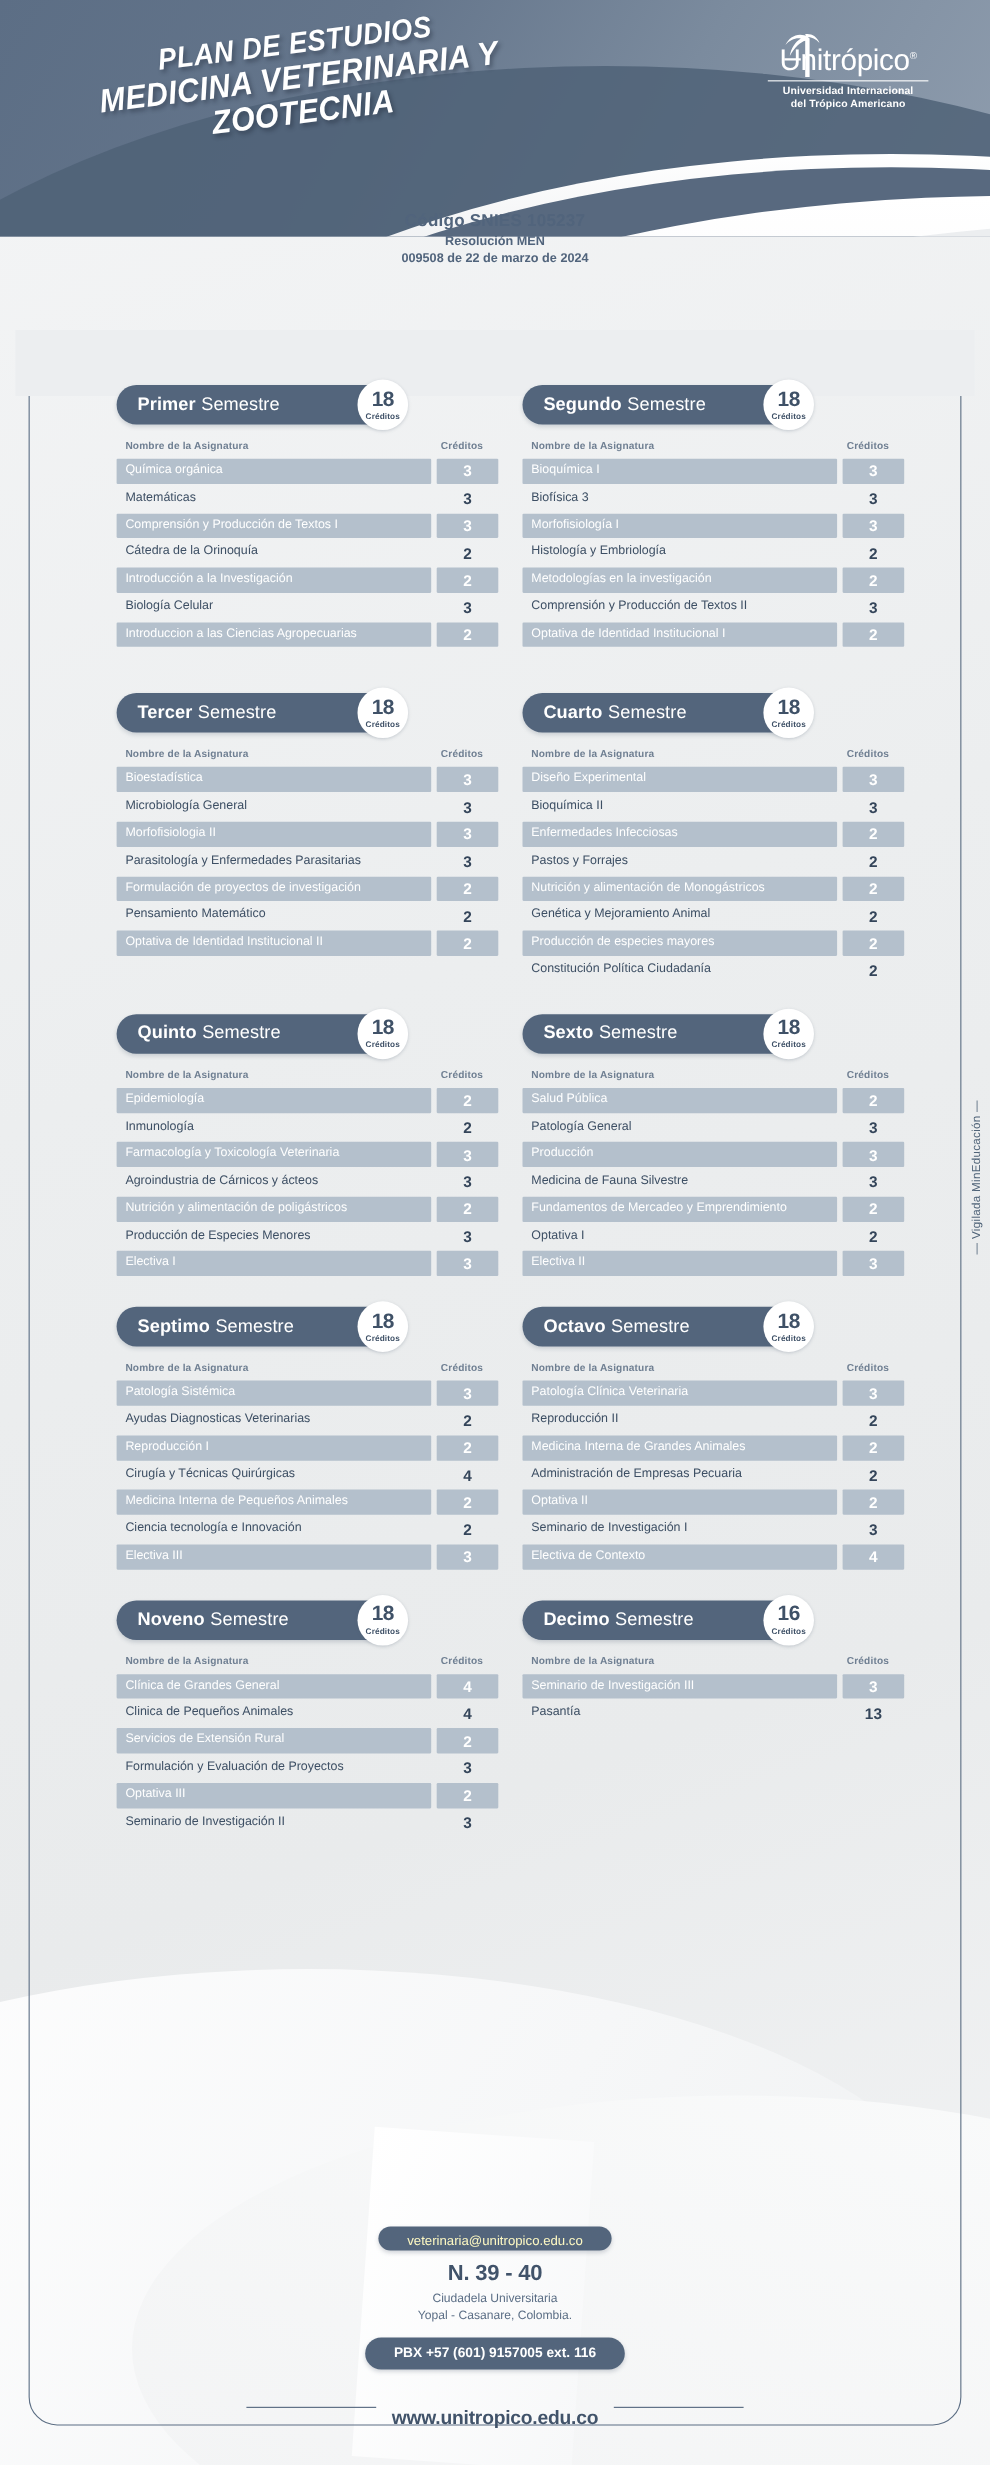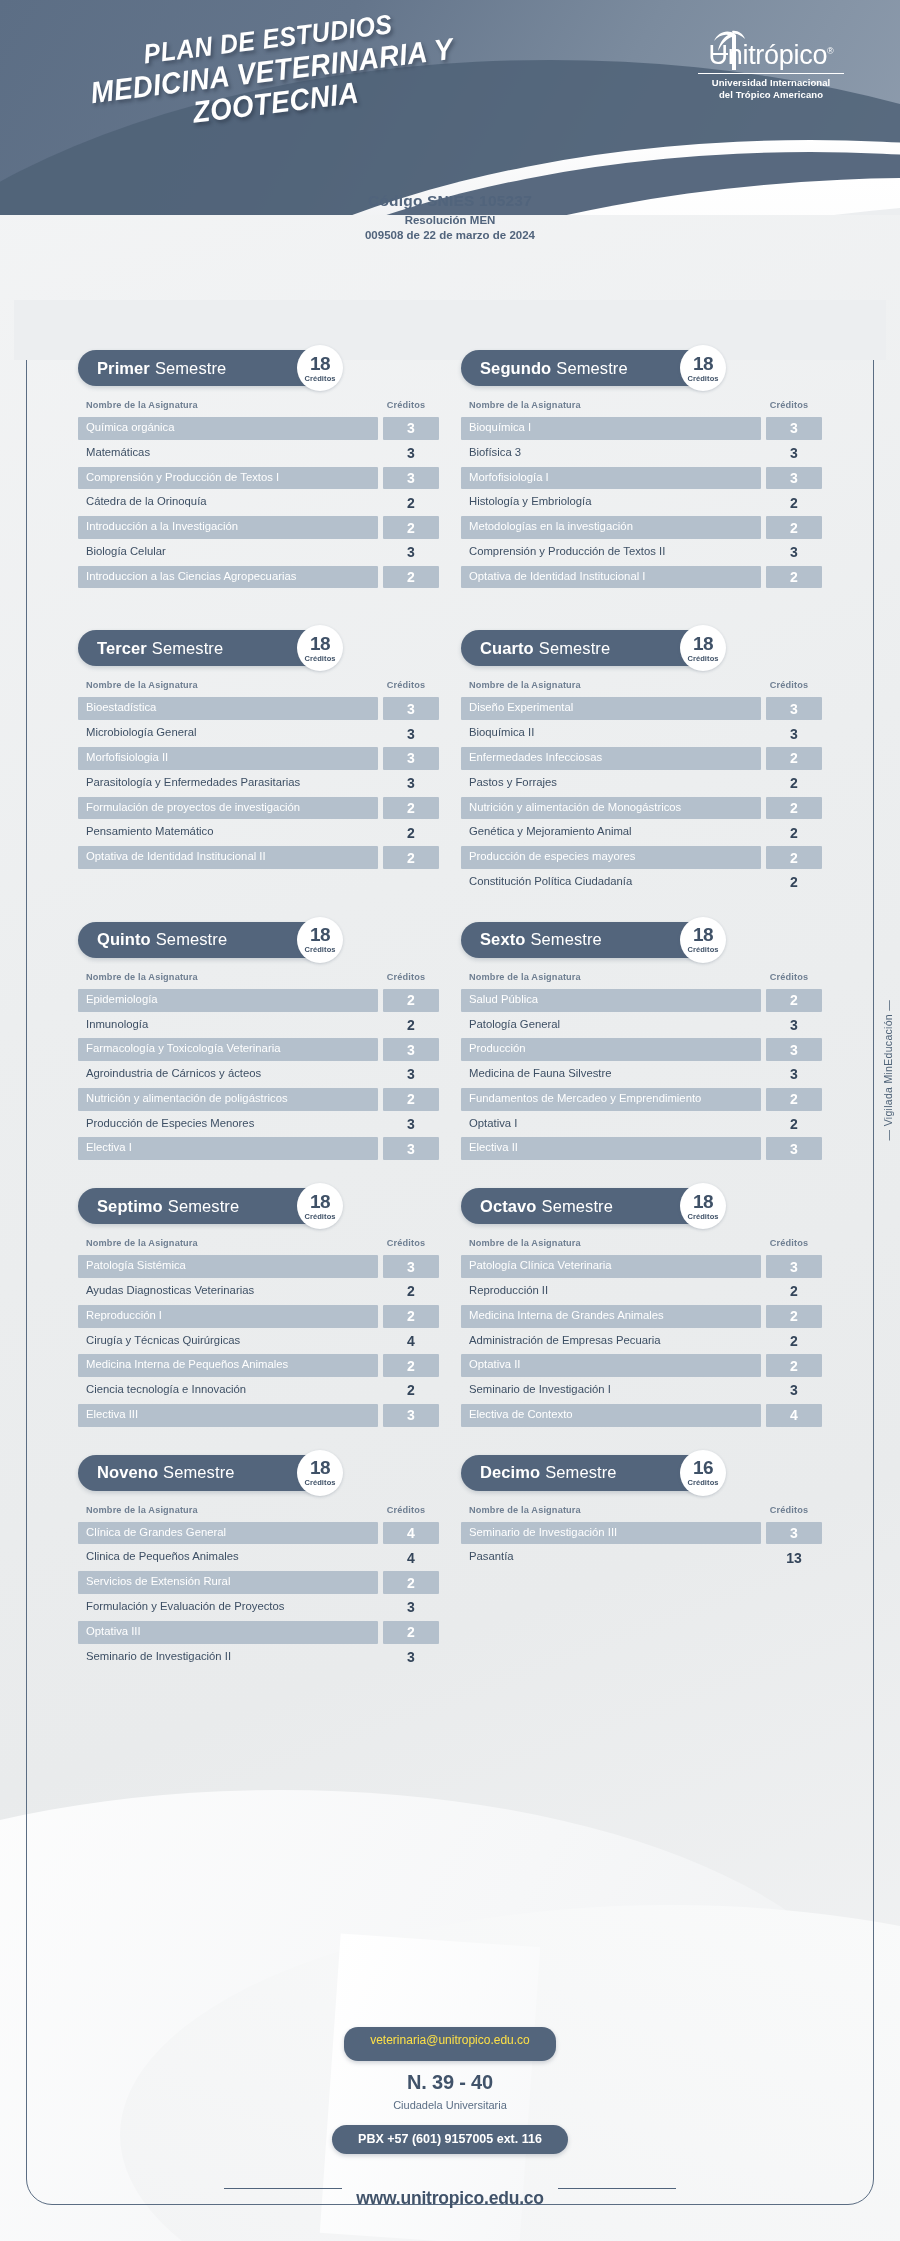--- a/index.html
+++ b/index.html
@@ -176,21 +176,21 @@
   
   .grid {
     position: absolute;
     left: 0; top: 350px;
     width: 900px;
     z-index: 10;
     display: grid;
     grid-template-columns: 1fr 1fr;
     column-gap: 22px;
     row-gap: 0;
-    padding: 0 78px 0 78px;
+    padding: 0 78px 0 106px;
   }
   .sem-slot { position: relative; }
 
   .sem-head {
     position: relative;
     height: 36px;
     display: flex;
     align-items: center;
   }
   .sem-pill {
@@ -278,23 +278,23 @@
   .footer {
     position: absolute;
     left: 0; bottom: 0;
     width: 900px;
     z-index: 12;
     text-align: center;
   }
   .mail-pill {
     display: inline-block;
     background: #53657c;
-    color: #fde047;
+    color: #fef9c3;
     font-size: 12px;
-    padding: 6px 26px 14px;
+    padding: 6px 26px 2px;
     border-radius: 14px;
     box-shadow: 0 2px 4px rgba(70,85,105,0.25);
     text-align: center;
   }
   .addr-main {
     color: #41536a;
     font-size: 20px;
     font-weight: 700;
     line-height: 1.08;
     margin-top: 9px;
@@ -824,20 +824,21 @@
             <div class="r-cred">13</div>
           </div>
         </div>
       </div>
     </div>
 
   <div class="footer">
     <div class="mail-pill">veterinaria@unitropico.edu.co</div>
     <div class="addr-main" style="margin-top:11px">N. 39 - 40</div>
     <div class="addr-sub">Ciudadela Universitaria</div>
+    <div class="addr-sub" style="margin-top:0">Yopal - Casanare, Colombia.</div>
     <div class="pbx-pill">PBX +57 (601) 9157005  ext. 116</div>
     <div class="web-row">
       <div class="web-line"></div>
       <div class="web-url">www.unitropico.edu.co</div>
       <div class="web-line"></div>
     </div>
   </div>
 
 </div>
 

